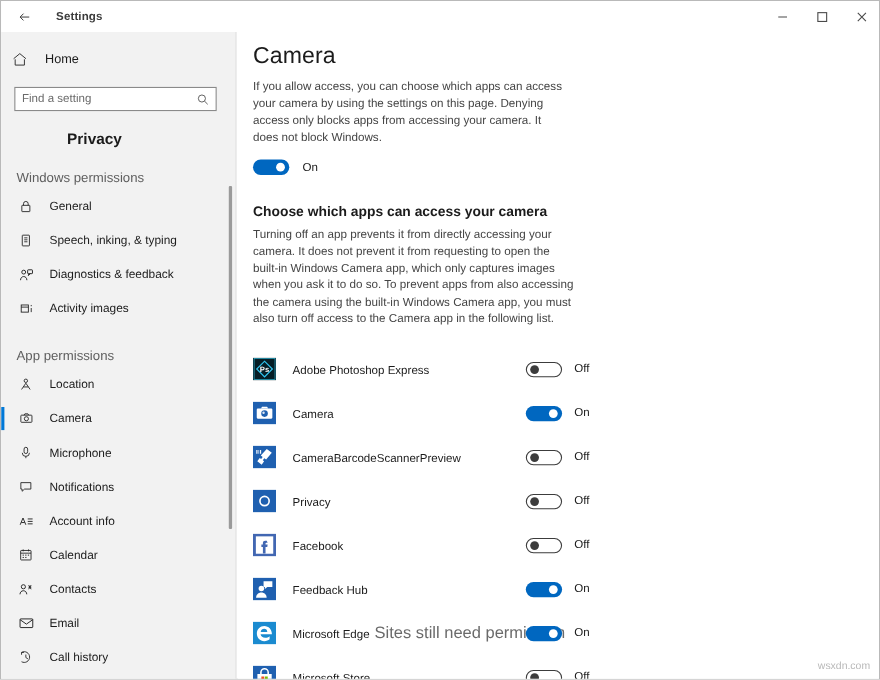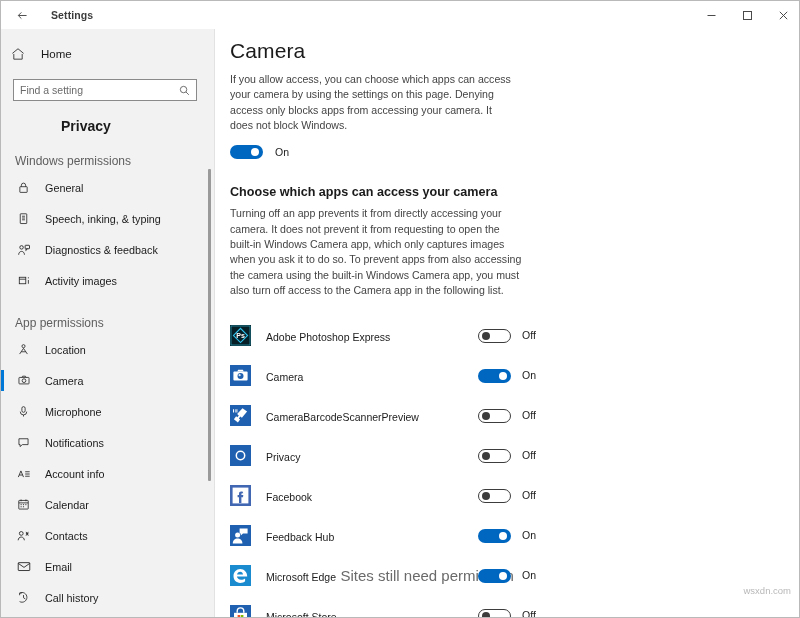--- a/index.html
+++ b/index.html
@@ -293,21 +293,21 @@
     font-size: 10.6px;
     color: #0067c0;
     margin-top: 8px;
     display: block;
     text-decoration: none;
   }
 
   .watermark {
     position: absolute;
     right: 8px;
-    bottom: 21px;
+    bottom: 6px;
     font-size: 9.5px;
     color: #b8b8b8;
     z-index: 50;
   }
 </style>
 </head>
 <body>
 
 <div id="app">
 

